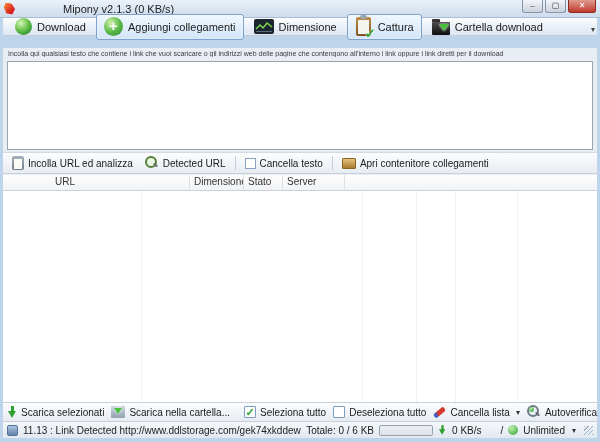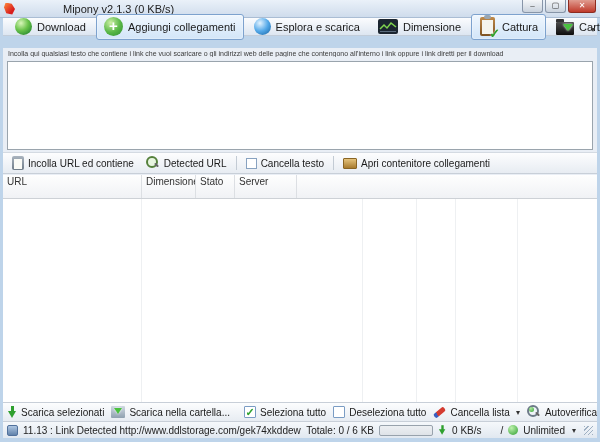--- a/index.html
+++ b/index.html
@@ -109,22 +109,22 @@
   .paste-area { position:absolute; top:61px; left:7px; right:7px; height:89px;
     border:1px solid #9aa4ad; background:#fff; resize:none; font-family:"Liberation Sans",sans-serif; font-size:11px; outline:none; }
   
   .url-toolbar { position:absolute; top:152px; left:3px; right:3px; height:22px;
     background:linear-gradient(#fdfdfe,#e7ecf2); border-top:1px solid #d4dae2; border-bottom:1px solid #c8cfd8;
     display:flex; align-items:center; padding:0 6px; gap:6px; }
   .url-btn { display:flex; align-items:center; gap:4px; font-size:10px; color:#1a1a1a; padding:2px 3px; white-space:nowrap; }
   .vsep { width:1px; height:14px; background:#c3cbd4; }
   
   .grid { position:absolute; top:175px; left:3px; right:3px; bottom:40px; background:#fff; display:flex; flex-direction:column; }
-  .grid-header { display:flex; height:24px;
-    background:linear-gradient(#fefefe,#f0f2f5); border-bottom:1px solid #cdd1d6; }
+  .grid-header { display:flex; height:16px;
+    background:linear-gradient(#fefefe,#f0f2f5); border-bottom:1px solid #cdd1d6;padding-left:48px; }
   .gh-cell { font-size:10px; color:#333; padding:1px 4px; border-right:1px solid #dcdfe3;
     overflow:hidden; white-space:nowrap; }
   .grid-body { flex:1; display:flex; }
   .gb-col { border-right:1px solid #eef0f2; }
   .c0 { width:139px; } .c1 { width:221px; } .c2 { width:54px; } .c3 { width:39px; } .c4 { width:62px; } .c5 { flex:1; border-right:none; }
   
   .bottom-toolbar { position:absolute; left:3px; right:3px; bottom:21px; height:19px;
     background:linear-gradient(#fcfdfe,#e7ecf2); border-top:1px solid #c8cfd8;
     display:flex; align-items:center; padding:0 5px; gap:7px; }
   .bt-btn { display:flex; align-items:center; gap:4px; font-size:10px; color:#1a1a1a; white-space:nowrap; }
@@ -157,24 +157,20 @@
   <div class="toolbar">
     <div class="tb-btn">
       <span class="globe-green"></span>
       <span>Download</span>
     </div>
     <div class="tb-btn active">
       <span class="plus-green">+</span>
       <span>Aggiungi collegamenti</span>
     </div>
     <div class="tb-btn">
-      <span class="globe-blue"></span>
-      <span>Esplora e scarica</span>
-    </div>
-    <div class="tb-btn">
       <svg class="stats-svg" width="20" height="15" viewBox="0 0 20 15">
         <rect x="0" y="0" width="20" height="15" rx="2" fill="#1b2530"></rect>
         <polyline points="2,10 6,6 9,9 13,4 18,8" fill="none" stroke="#7fd34f" stroke-width="1.5"></polyline>
         <line x1="2" y1="12.5" x2="18" y2="12.5" stroke="#5a6b7c" stroke-width="1"></line>
       </svg>
       <span>Dimensione</span>
     </div>
     <div class="tb-btn active">
       <span class="ic-wrap">
         <span class="clipboard"></span>
@@ -195,21 +191,21 @@
 
   <div class="client-bg"></div>
 
   <div class="hint">Incolla qui qualsiasi testo che contiene i link che vuoi scaricare o gli indirizzi web delle pagine che contengono all'interno i link oppure i link diretti per il download</div>
 
   <textarea class="paste-area" style=""></textarea>
 
   <div class="url-toolbar">
     <div class="url-btn">
       <span class="mini-clip"></span>
-      <span>Incolla URL ed contiene</span>
+      <span>Incolla URL ed analizza</span>
     </div>
     <div class="url-btn">
       <span class="icon-mag"></span>
       <span>Detected URL</span>
     </div>
     <span class="vsep"></span>
     <div class="url-btn">
       <span class="blank-box"></span>
       <span>Cancella testo</span>
     </div>

